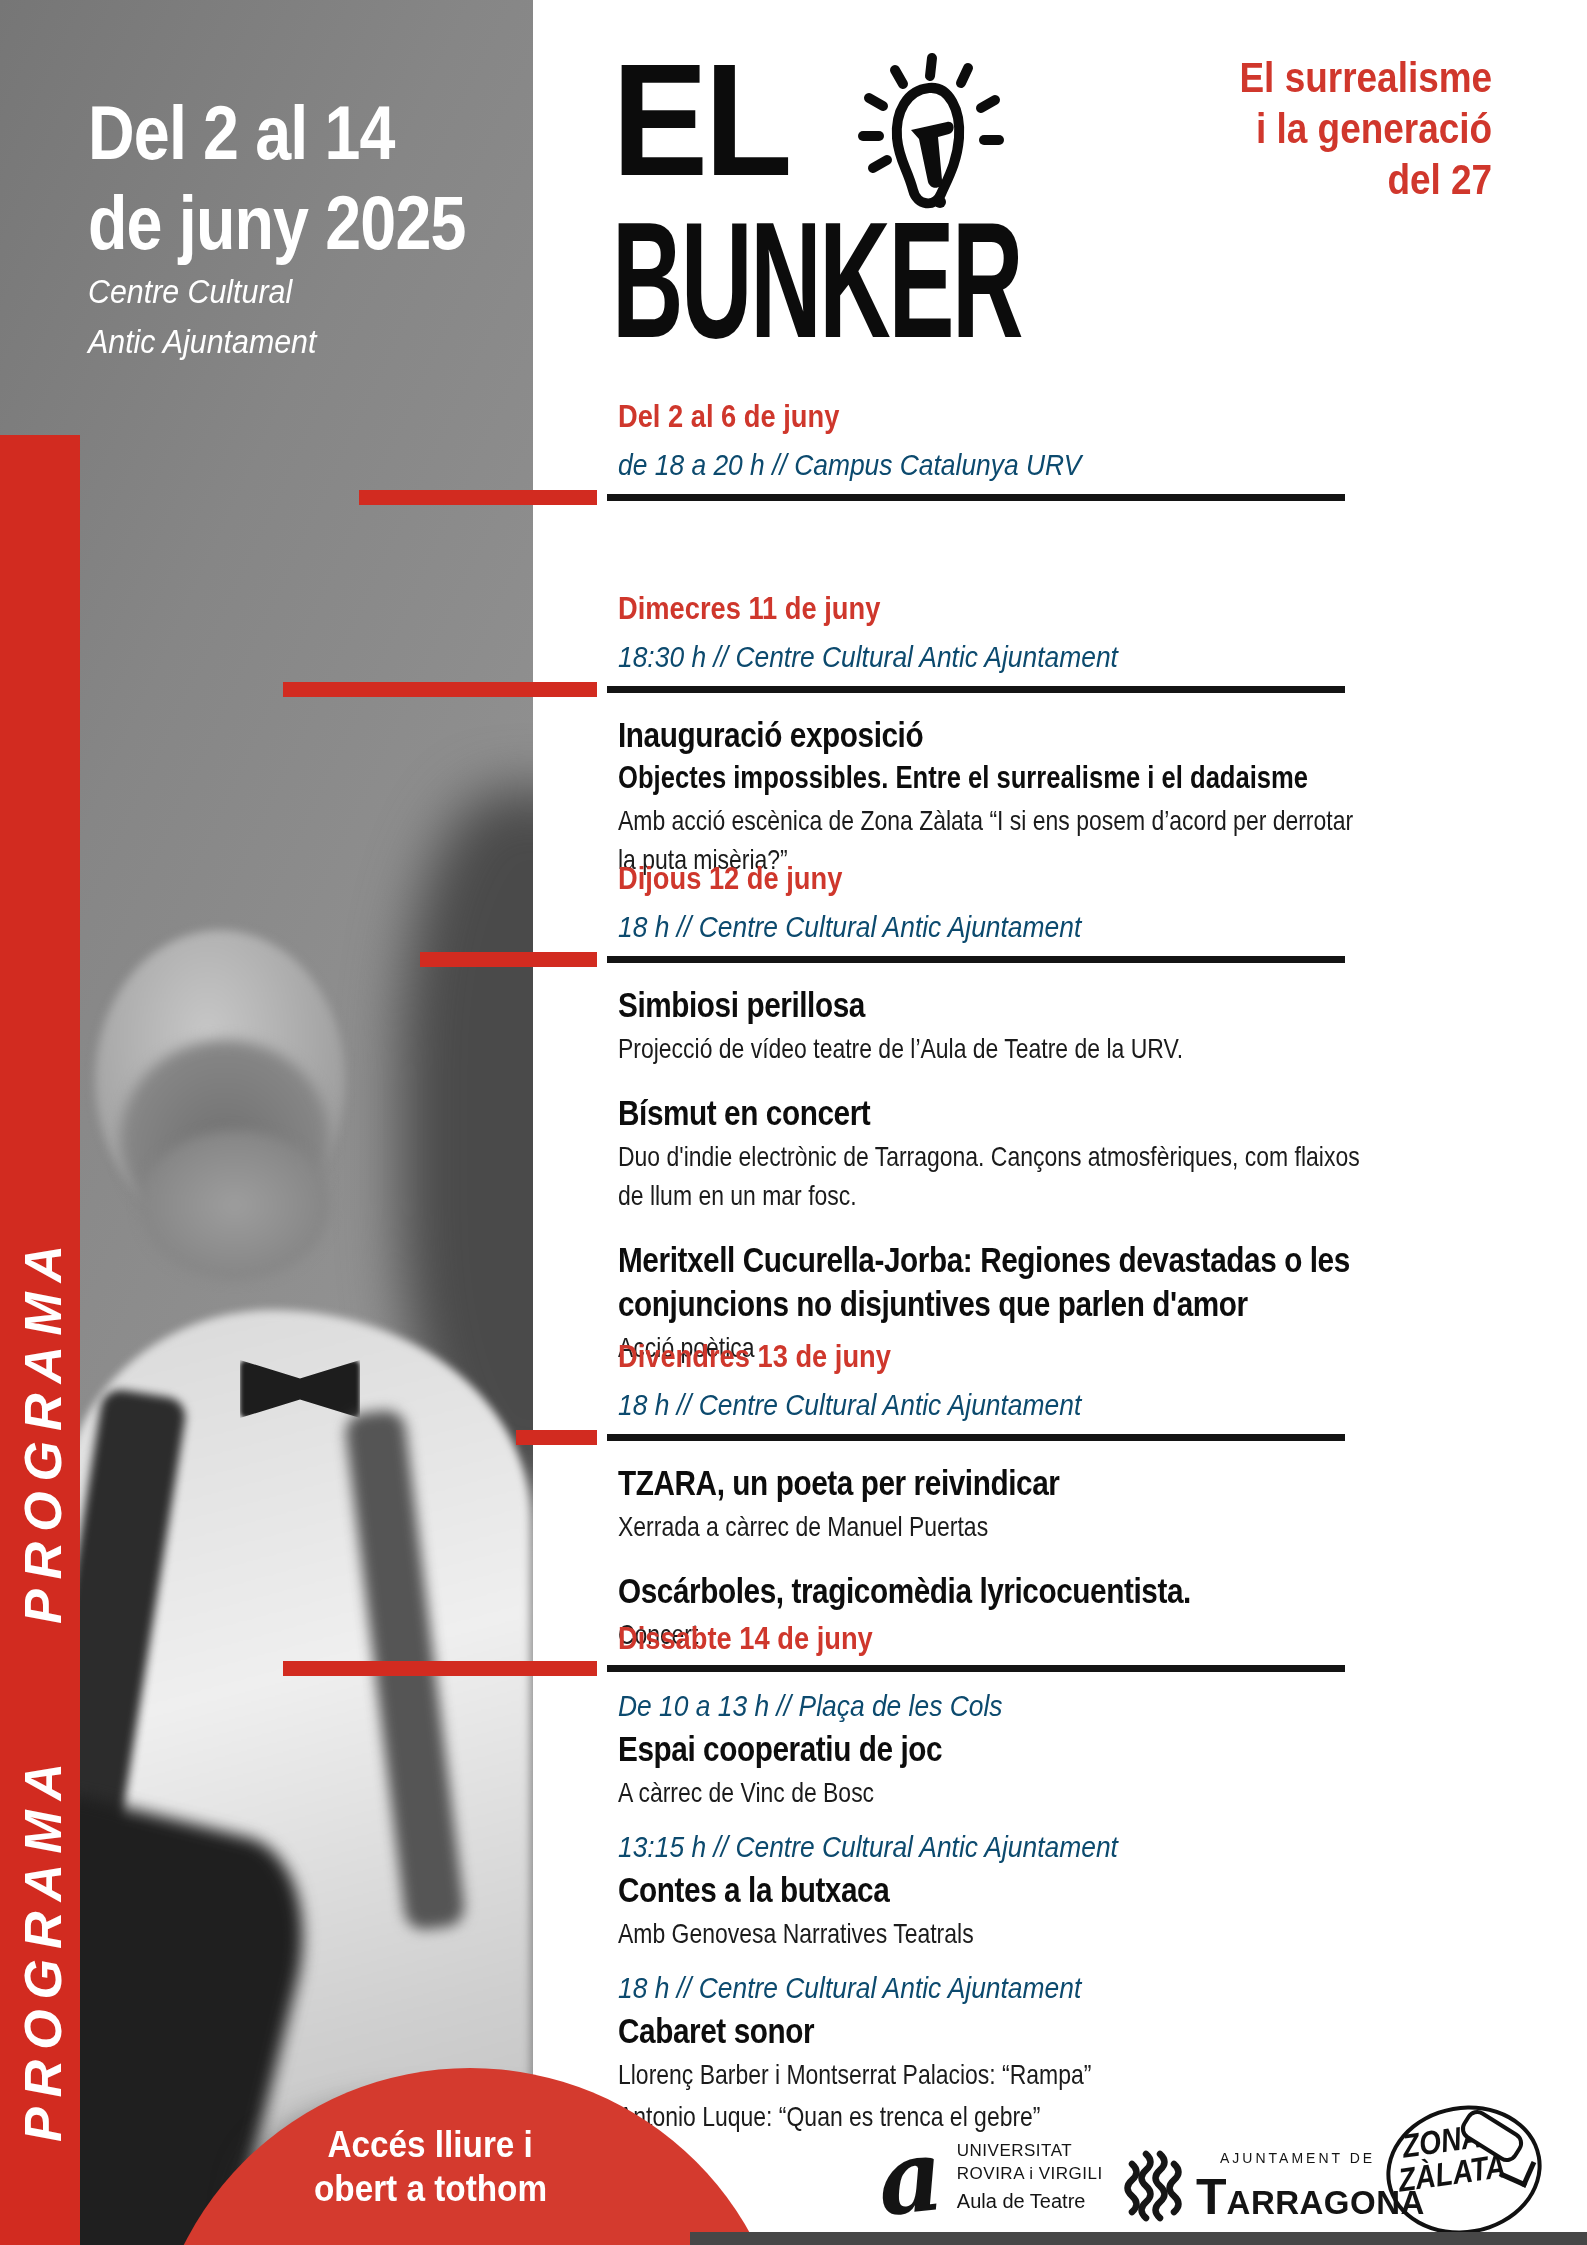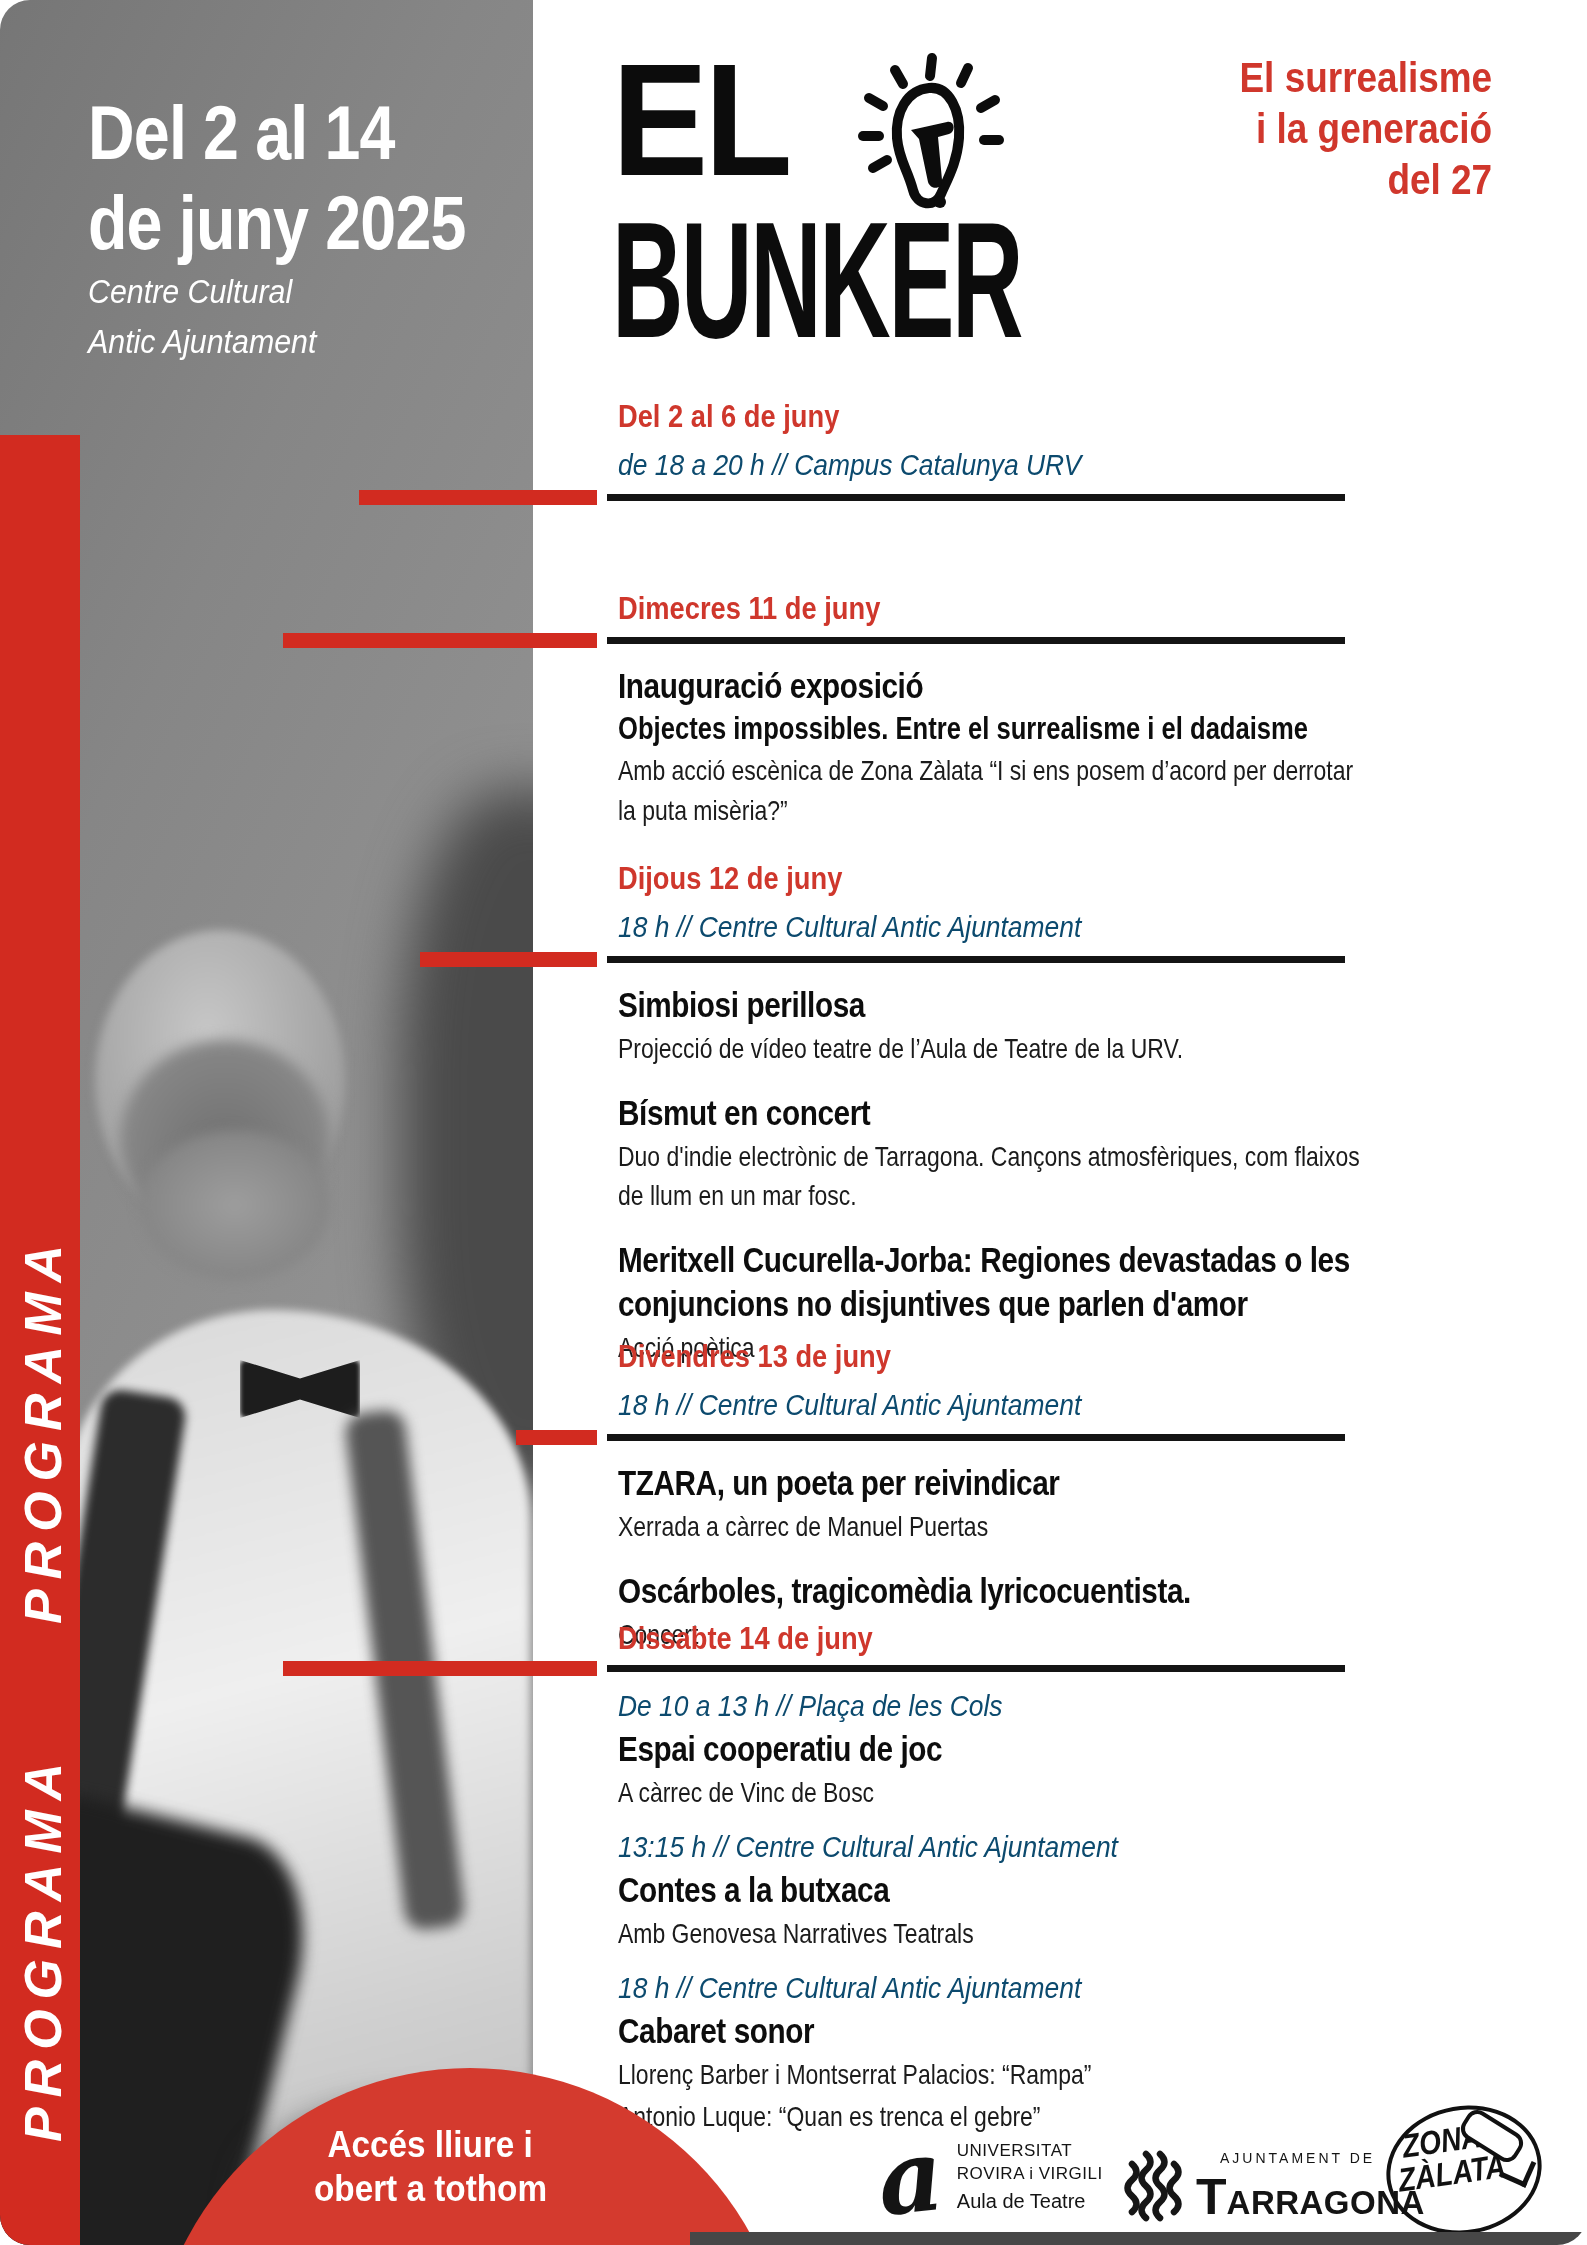--- a/index.html
+++ b/index.html
@@ -1,17 +1,17 @@
 <!DOCTYPE html>
 <html><head>
 <meta charset="utf-8">
 <style>
   html,body{margin:0;padding:0;background:#ffffff;}
   #page{position:relative;width:1587px;height:2245px;background:#ffffff;overflow:hidden;
-        font-family:"Liberation Sans","DejaVu Sans",sans-serif;color:#111;border-radius:30px;}
+        font-family:"Liberation Sans","DejaVu Sans",sans-serif;color:#111;}
 
   
   .gray-col{position:absolute;left:0;top:0;width:533px;height:2245px;
     background:linear-gradient(115deg,#767676 0%,#868686 30%,#949494 70%,#8d8d8d 100%);overflow:hidden;}
   .photo{position:absolute;left:0;top:430px;width:533px;height:1815px;overflow:hidden;}
   .ph{position:absolute;border-radius:50%;}
   .ph-shadow-r{left:400px;top:360px;width:260px;height:700px;background:#4a4a4a;filter:blur(28px);border-radius:40%;}
   .ph-head{left:95px;top:500px;width:250px;height:300px;background:radial-gradient(ellipse at 45% 35%,#c7c7c7 0%,#a9a9a9 55%,#8f8f8f 100%);filter:blur(5px);}
   .ph-face{left:120px;top:610px;width:210px;height:200px;background:radial-gradient(ellipse at 50% 60%,#6f6f6f 0%,#8a8a8a 80%);filter:blur(7px);}
   .ph-beard{left:140px;top:700px;width:190px;height:150px;background:radial-gradient(ellipse,#9d9d9d 0%,#848484 75%);filter:blur(6px);}
@@ -169,20 +169,21 @@
   <div class="sec sec1">
     <div class="date"><span>Del 2 al 6 de juny</span></div>
     <div class="time"><span>de 18 a 20 h // Campus Catalunya URV</span></div>
     <div class="rule">
         <span class="red-ext ext1"></span>
       </div>
   </div>
 
   <div class="sec sec2">
     <div class="date"><span>Dimecres 11 de juny</span></div>
+    <div class="time"><span>18:30 h // Centre Cultural Antic Ajuntament</span></div>
     <div class="rule">
         <span class="red-ext ext2"></span>
       </div>
     <div class="ev">
       <span class="title">Inauguració exposició</span><br>
       <span class="subtitle">Objectes impossibles. Entre el surrealisme i el dadaisme</span><br>
       <span class="desc wrapln w-desc">Amb acció escènica de Zona Zàlata “I si ens posem d’acord per derrotar la puta misèria?”</span>
     </div>
   </div>
 

